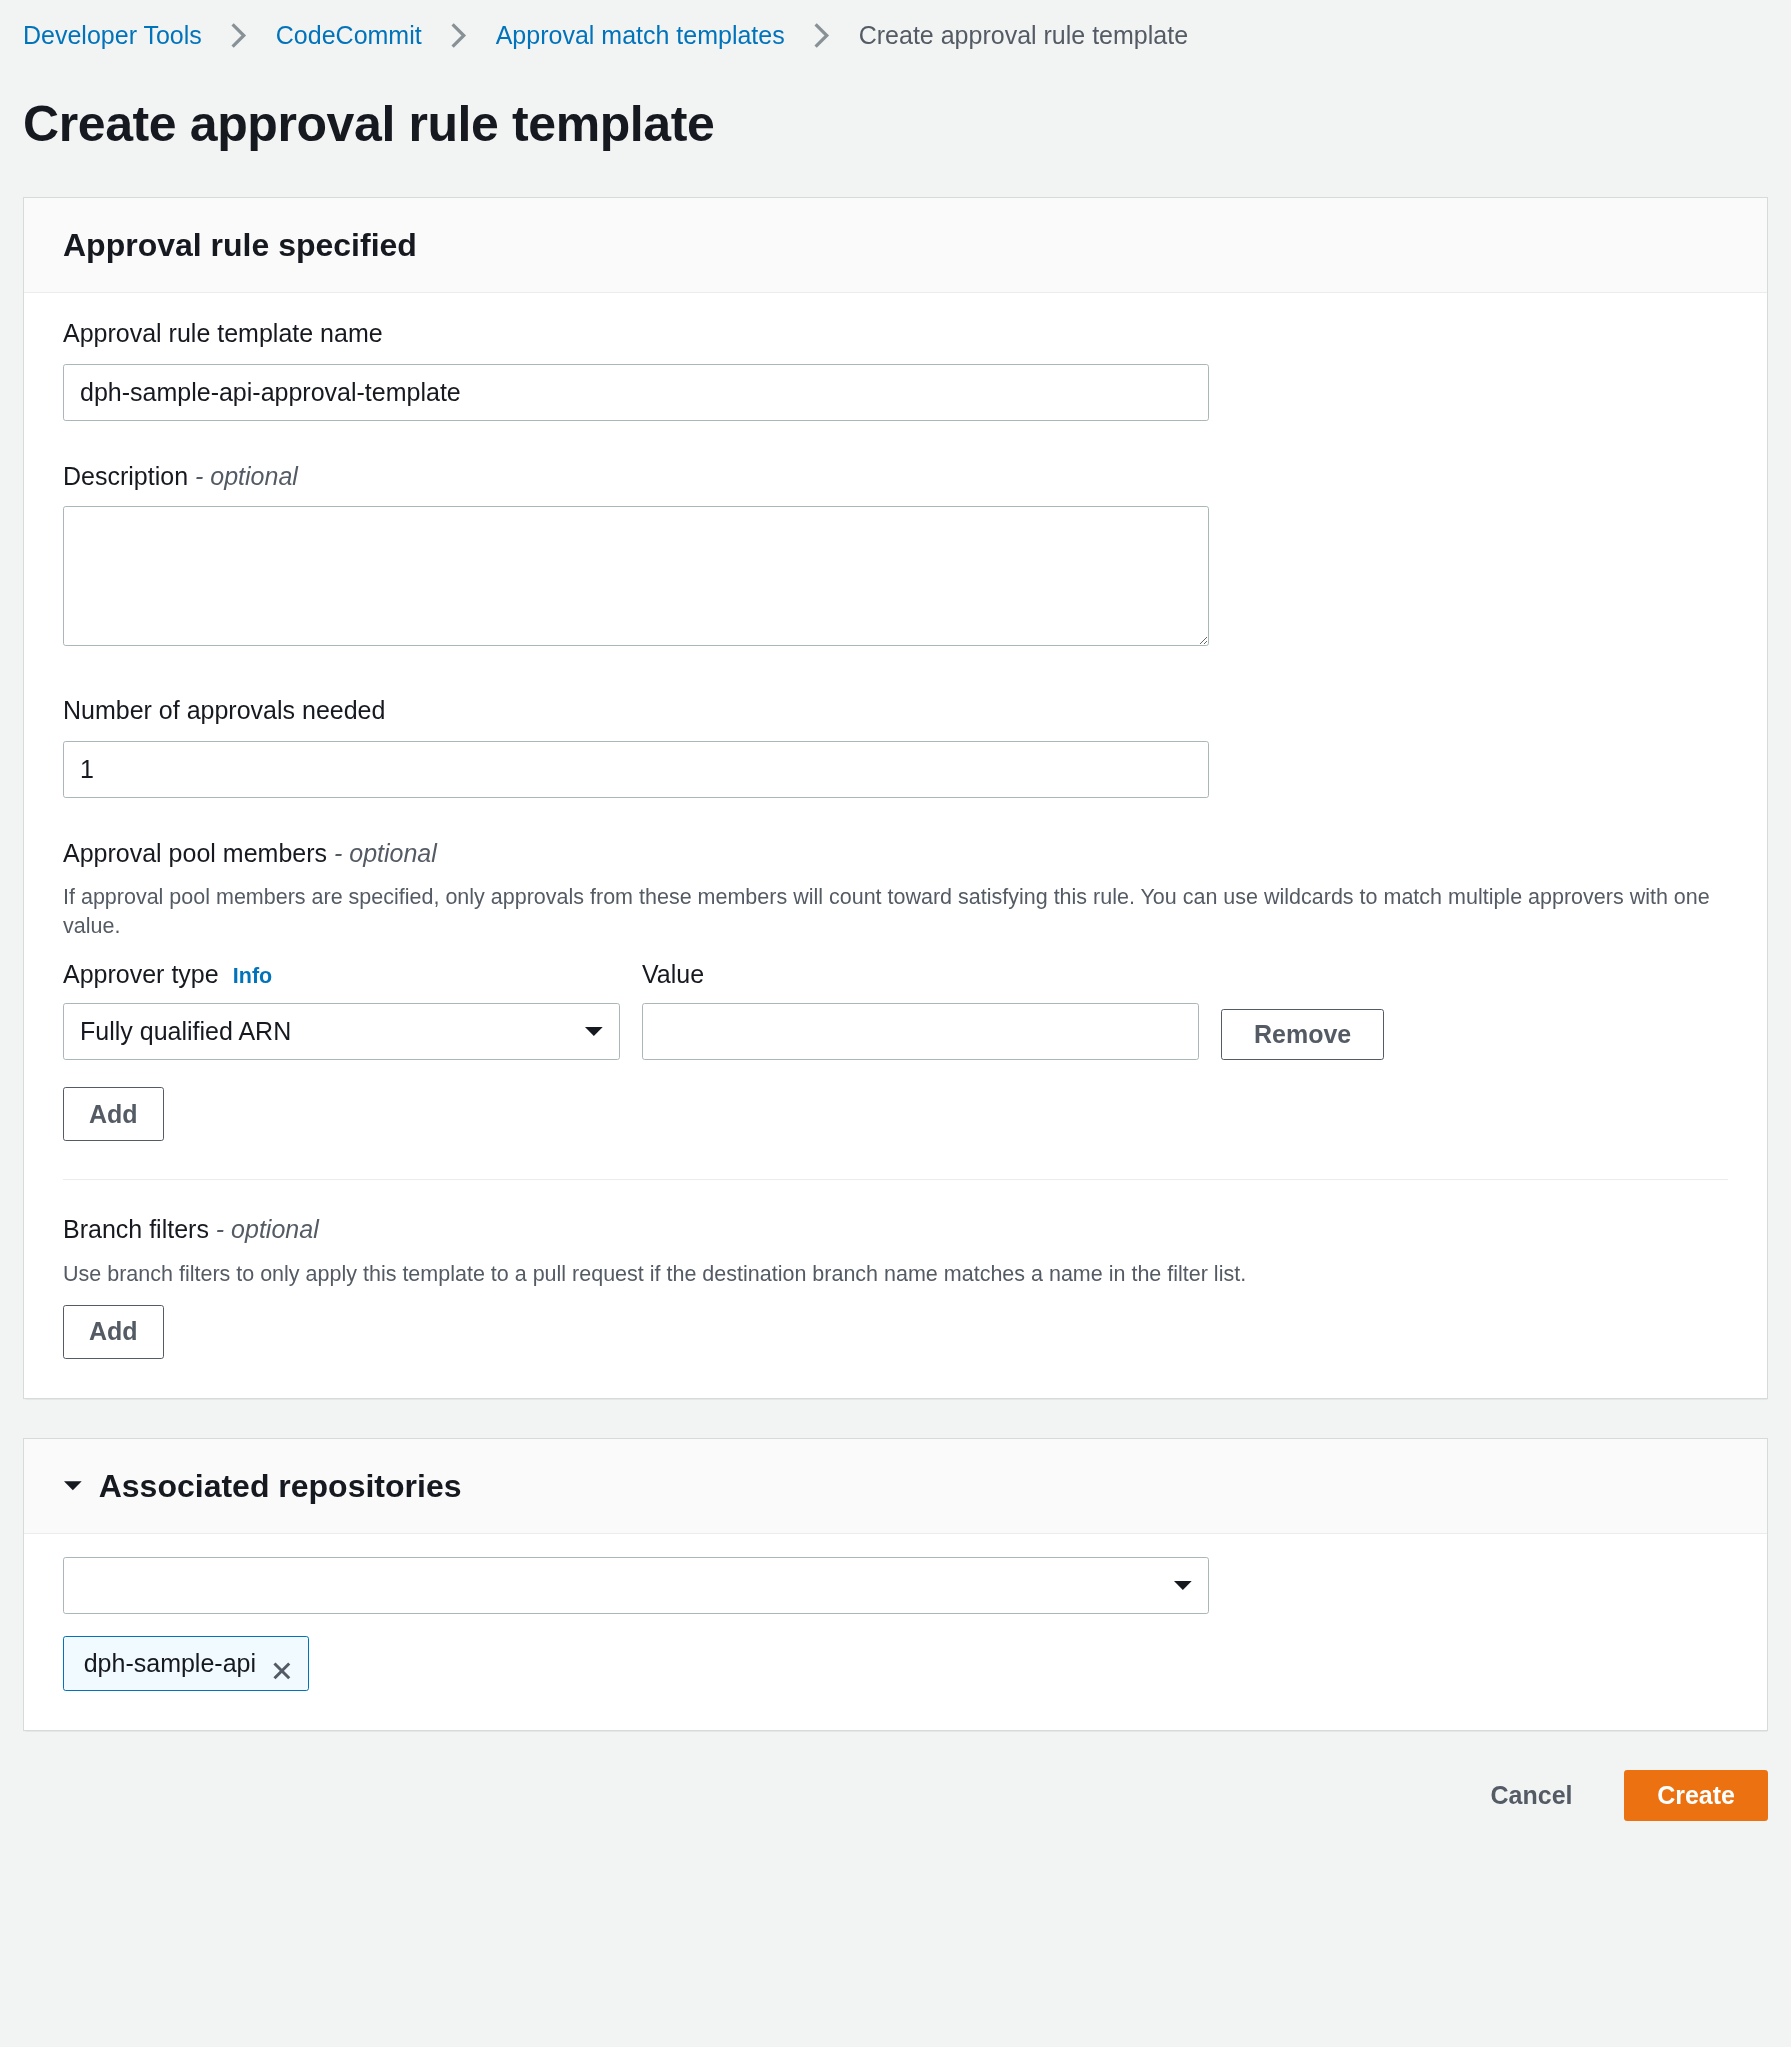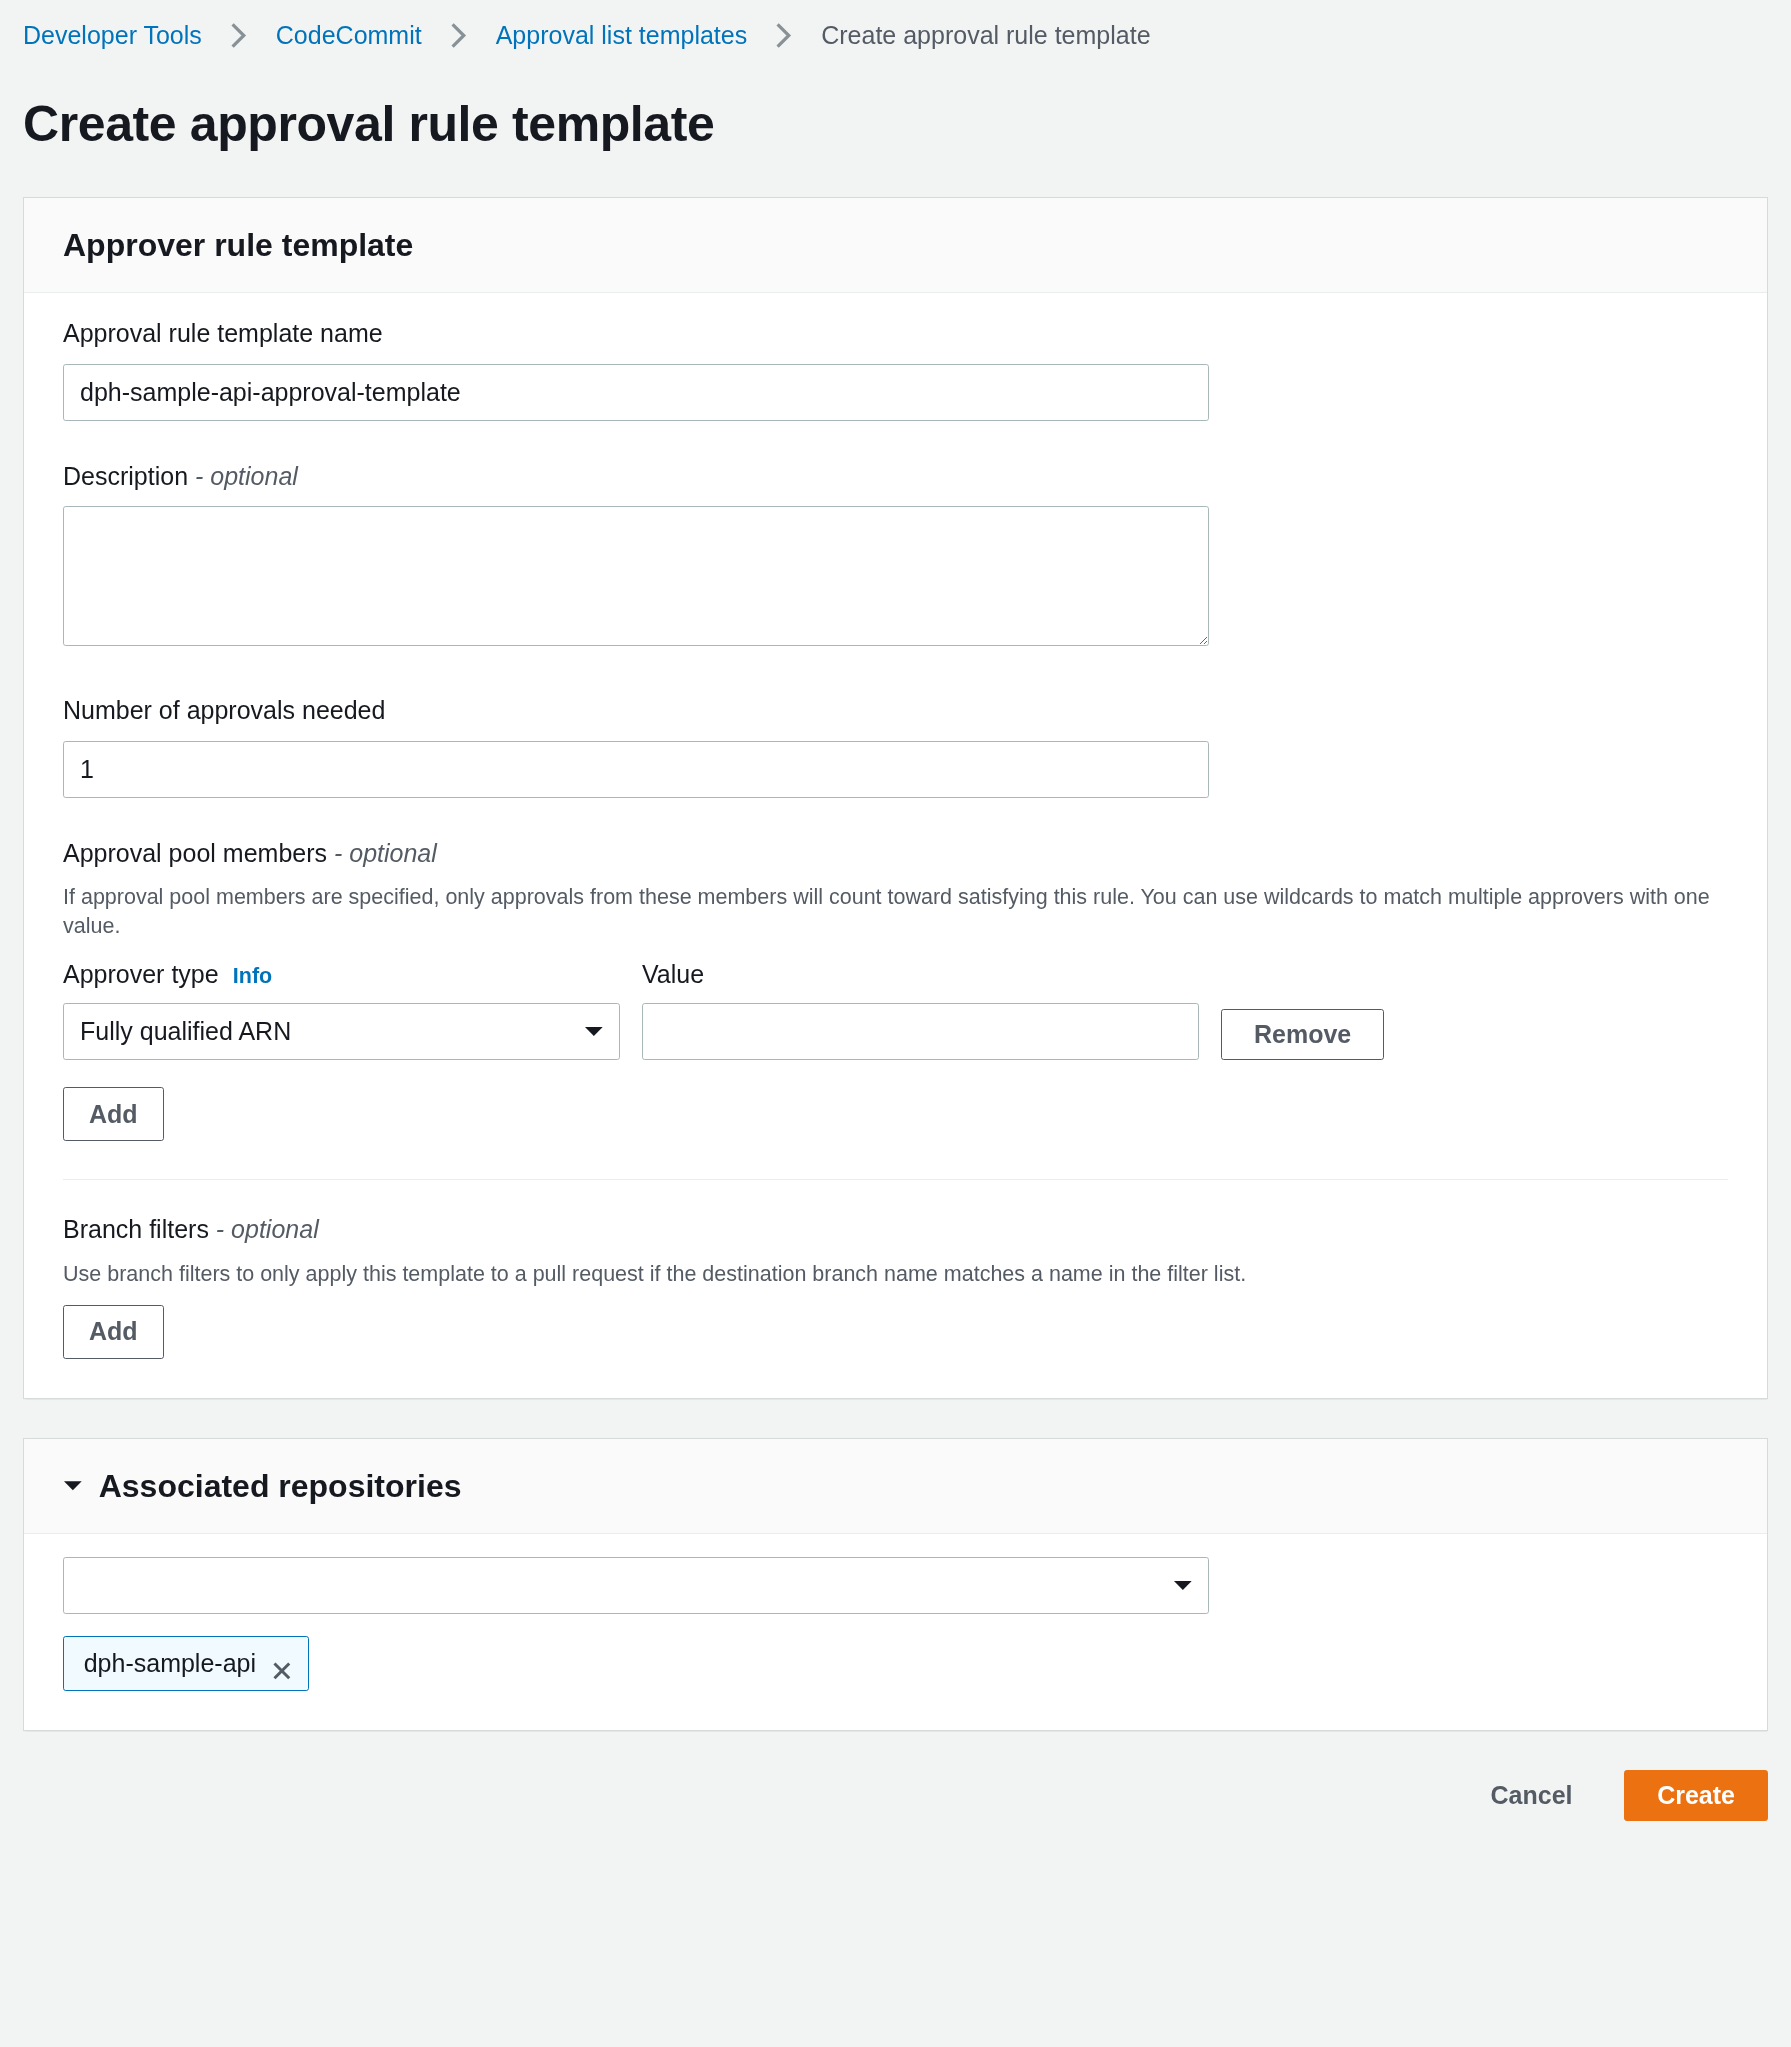--- a/index.html
+++ b/index.html
@@ -213,34 +213,34 @@
     <svg viewBox="0 0 10 16">
         <path d="M1 1 L8 8 L1 15" fill="none" stroke="#879196" stroke-width="2"></path>
       </svg>
   </span>
   <a href="#" class="bc-link">CodeCommit</a>
   <span class="sep">
     <svg viewBox="0 0 10 16">
         <path d="M1 1 L8 8 L1 15" fill="none" stroke="#879196" stroke-width="2"></path>
       </svg>
   </span>
-  <a href="#" class="bc-link">Approval list templates</a>
+  <a href="#" class="bc-link">Approval match templates</a>
   <span class="sep">
     <svg viewBox="0 0 10 16">
         <path d="M1 1 L8 8 L1 15" fill="none" stroke="#879196" stroke-width="2"></path>
       </svg>
   </span>
   <span class="bc-current">Create approval rule template</span>
 </nav>
 
 <h1 class="page-title">Create approval rule template</h1>
 
 <section class="panel">
   <header class="panel-header">
-    <h2>Approver rule template</h2>
+    <h2>Approval rule specified</h2>
   </header>
   <div class="panel-body">
 
     <div class="field">
       <div class="field-label">Approval rule template name</div>
       <input type="text" class="text-input" value="dph-sample-api-approval-template" style="">
     </div>
 
     <div class="field">
       <div class="field-label">

